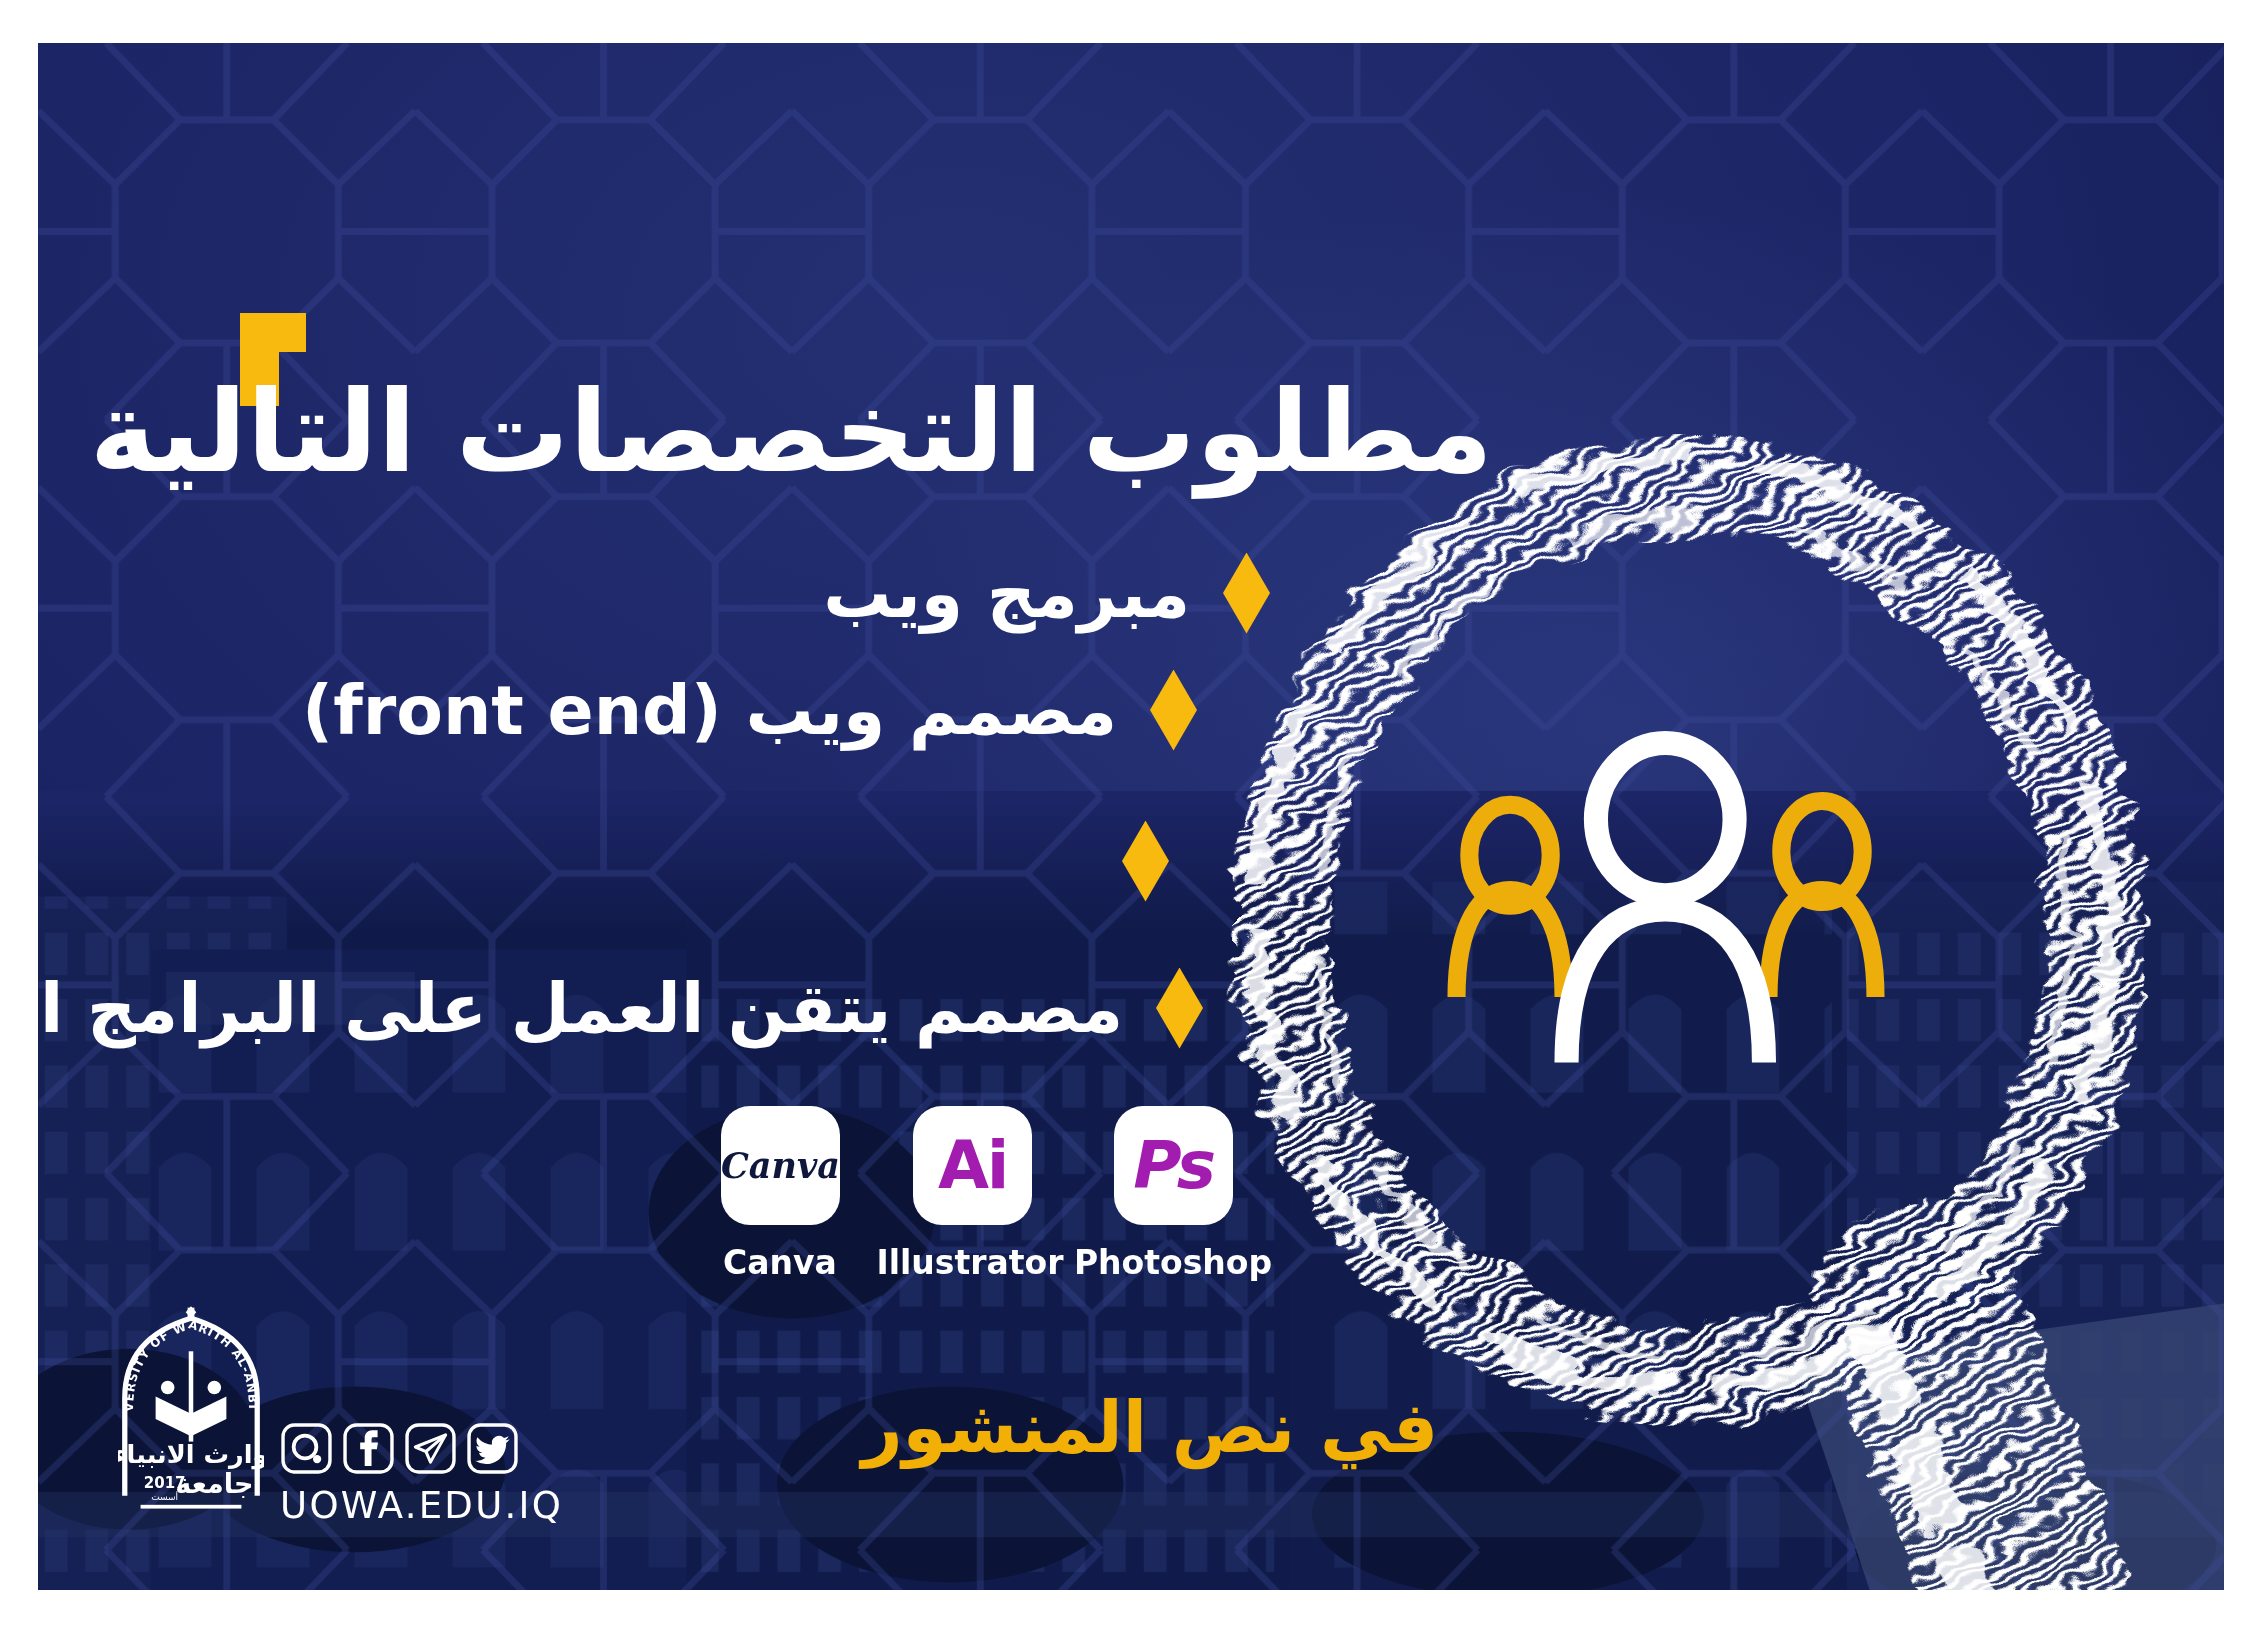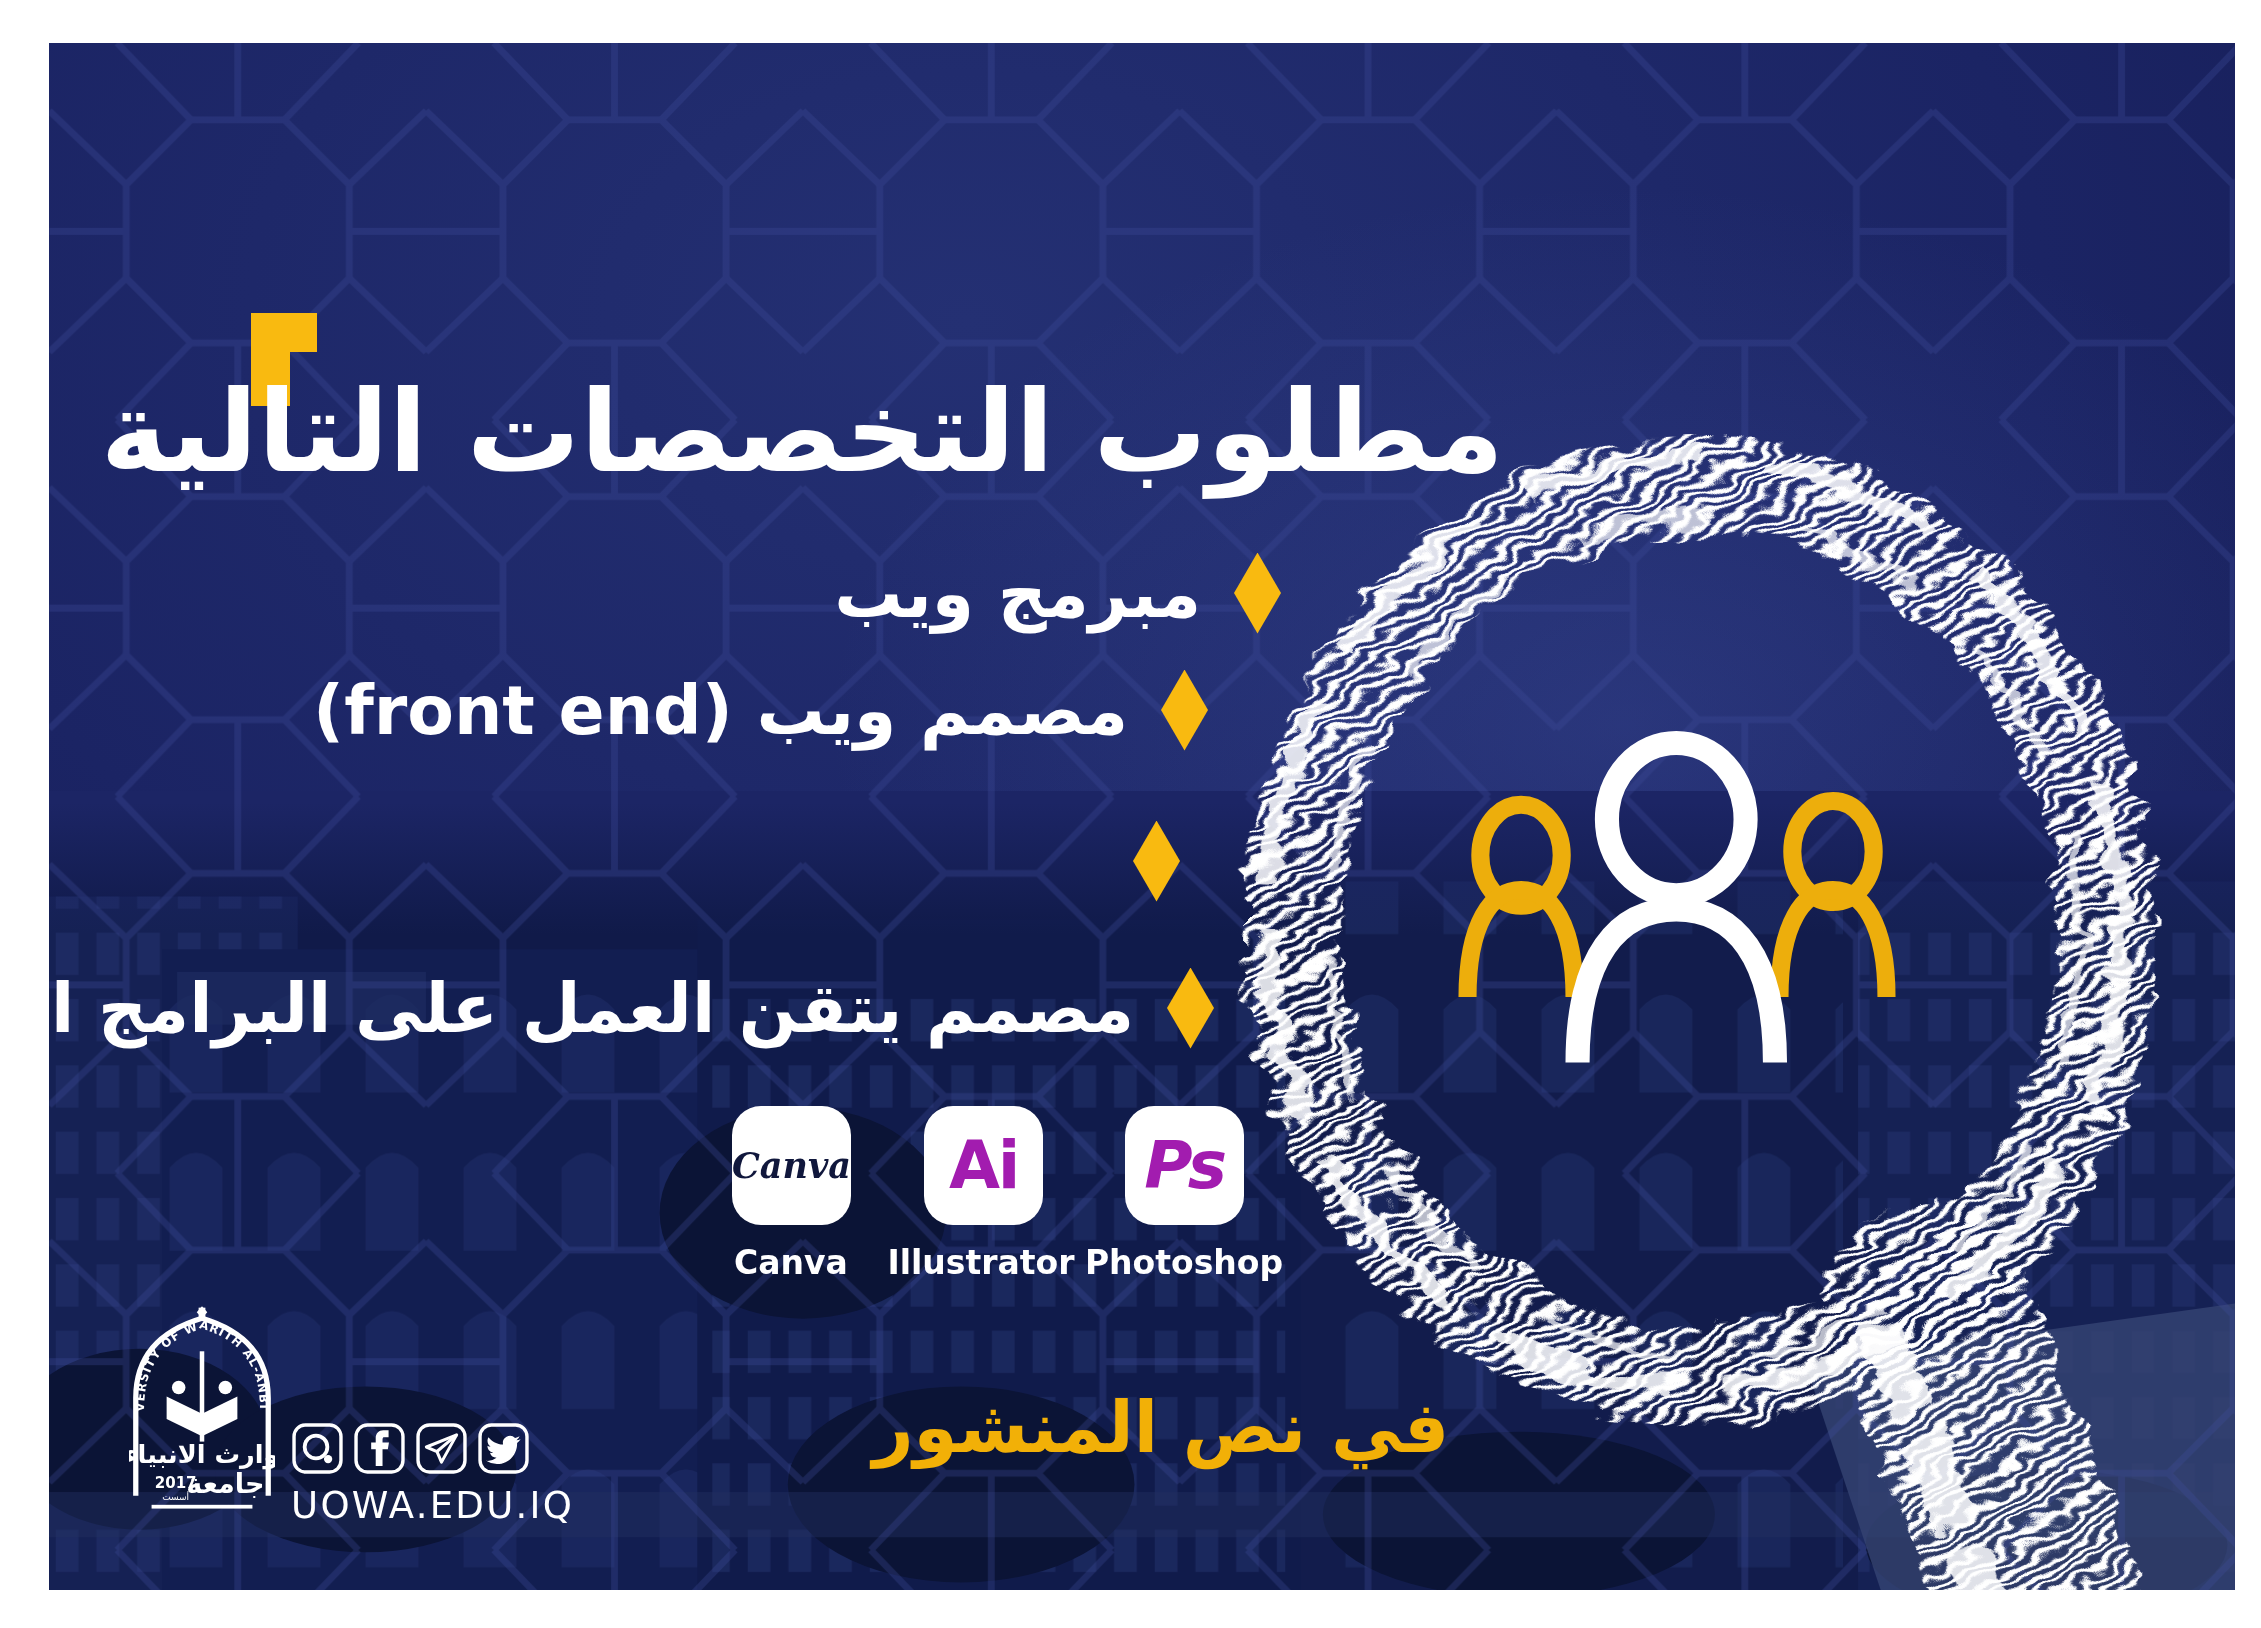--- a/index.html
+++ b/index.html
@@ -3,21 +3,20 @@
 <meta charset="utf-8">
 <style>
   * { margin:0; padding:0; box-sizing:border-box; }
   html,body { width:2261px; height:1628px; background:#ffffff; font-family:"DejaVu Sans", sans-serif; overflow:hidden; }
 
   .poster {
     position:absolute; left:38px; top:43px; width:2186px; height:1547px; overflow:hidden;
     background:
       radial-gradient(1281px 867px at 72% 44%, rgba(76,96,178,.28), rgba(76,96,178,0) 62%),
       radial-gradient(1960px 1357px at 42% 18%, #243073 0%, #1b2464 55%, #141b52 100%);
-    margin-left: 11px;
   }
   .layer { position:absolute; left:0; top:0; width:100%; height:100%; }
 
   
   svg { display:block; }
   .photo { position:absolute; left:0; top:748px; width:2186px; height:799px; }
   .photo-fade { position:absolute; left:0; top:748px; width:2186px; height:143px;
     background:linear-gradient(#1c2565 8%, rgba(28,37,101,0)); }
 
   

